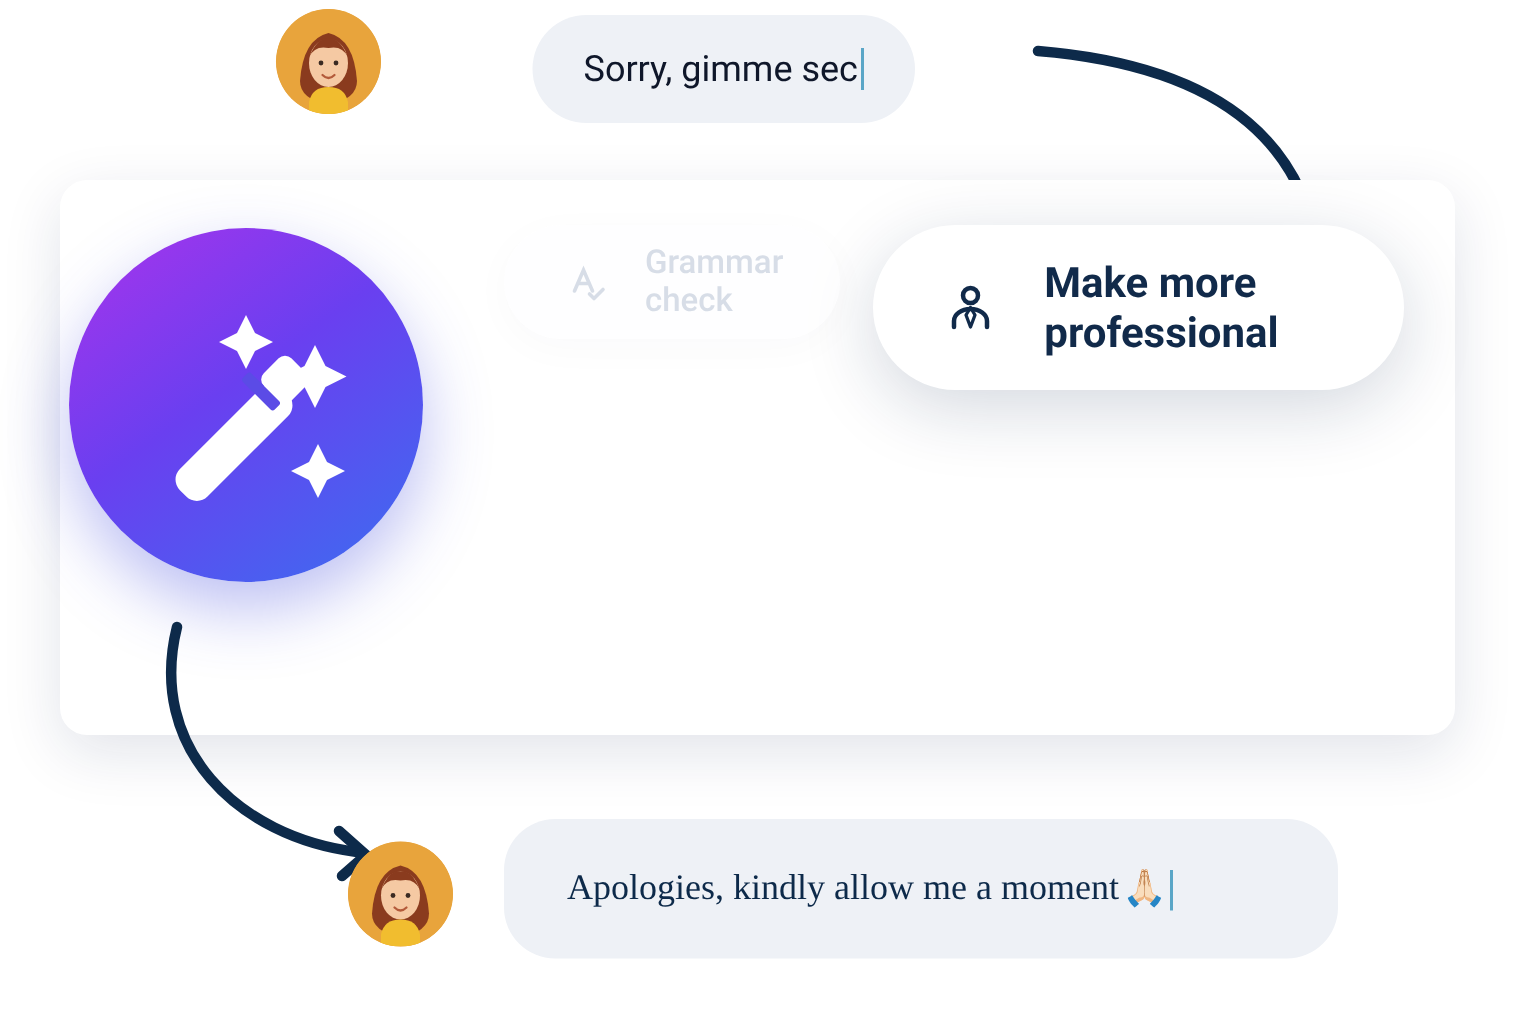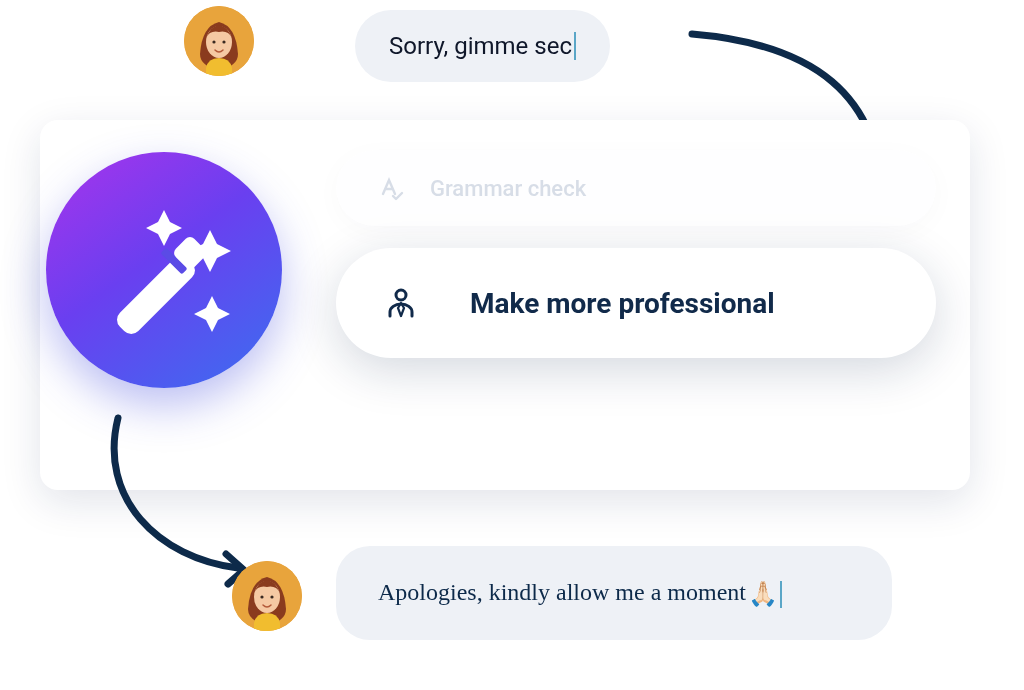--- a/index.html
+++ b/index.html
@@ -71,21 +71,20 @@
     justify-content: center;
   }
   .magic-circle svg { width: 160px; height: 160px; }
 
   .options {
     position: absolute;
     top: 150px;
     left: 336px;
     width: 600px;
     display: flex;
-    flex-direction: column;
     gap: 22px;
   }
   .option-faded {
     height: 76px;
     border-radius: 40px;
     background: #fefeff;
     box-shadow: 0 6px 28px rgba(17,37,80,0.05);
     opacity: 0.55;
     display: flex;
     align-items: center;
@@ -97,21 +96,21 @@
     filter: blur(0.4px);
   }
   .option-active {
     height: 110px;
     border-radius: 56px;
     background: #ffffff;
     box-shadow: 0 12px 48px rgba(17,37,80,0.18);
     display: flex;
     align-items: center;
     padding: 0 48px;
-    gap: 52px;
+    gap: 32px;
     color: #112a4a;
     font-size: 28px;
     font-weight: 700;
   }
   .option-faded .icon-slot, .option-active .icon-slot {
     width: 34px; height: 34px; display:flex; align-items:center; justify-content:center;
     flex-shrink: 0;
   }
 
   

